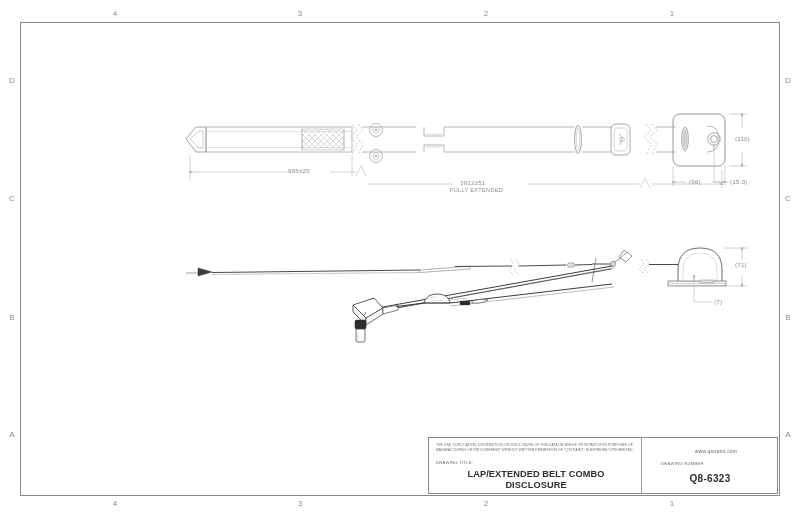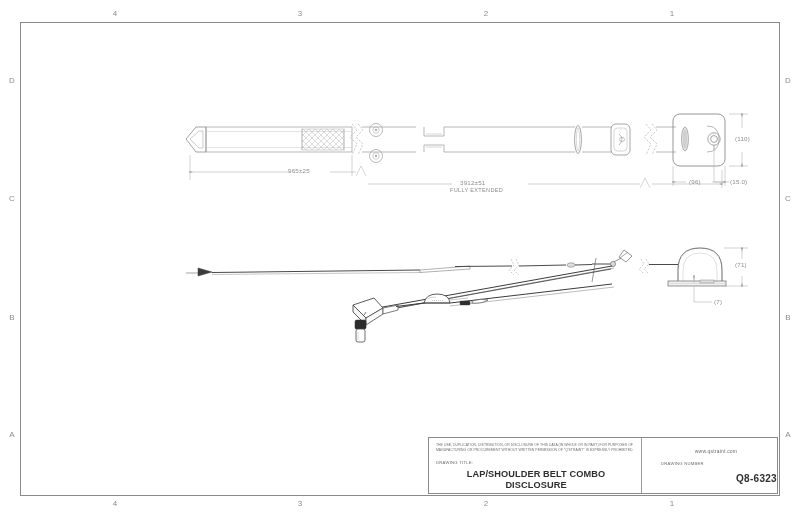--- a/index.html
+++ b/index.html
@@ -94,21 +94,21 @@
     font-size: 9.2px;
     font-weight: bold;
     color: #2f2f2f;
     line-height: 11px;
     letter-spacing: 0.1px;
   }
   .tb-number-val {
     position: absolute;
     left: 214px; top: 35px;
     width: 134px;
-    text-align: right;
+    text-align: center;
     font-size: 10px;
     font-weight: bold;
     color: #2f2f2f;
     letter-spacing: 0.3px;
   }
 
   
   .dim {
     position: absolute;
     font-size: 6.2px;
@@ -361,21 +361,21 @@
   <div class="dim" style="left:714px;top:298px">(7)</div>
 
   <div class="title-block">
     <div class="tb-vline"></div>
 
     <div class="legal">THE USE, DUPLICATION, DISTRIBUTION, OR DISCLOSURE OF THIS DATA (IN WHOLE OR IN PART) FOR PURPOSES OF MANUFACTURING OR PROCUREMENT WITHOUT WRITTEN PERMISSION OF "Q'STRAINT" IS EXPRESSLY PROHIBITED.</div>
 
     <div class="tb-lbl lbl-title">DRAWING TITLE:</div>
 
     <div class="tb-title-val">
-      <div>LAP/SHOULDER BELT COMBO</div>
+      <div>LAP/EXTENDED BELT COMBO</div>
       <div>DISCLOSURE</div>
     </div>
 
     <div class="tb-site">www.qstraint.com</div>
 
     <div class="tb-lbl lbl-number">DRAWING NUMBER</div>
 
     <div class="tb-number-val">Q8-6323</div>
   </div>
 

